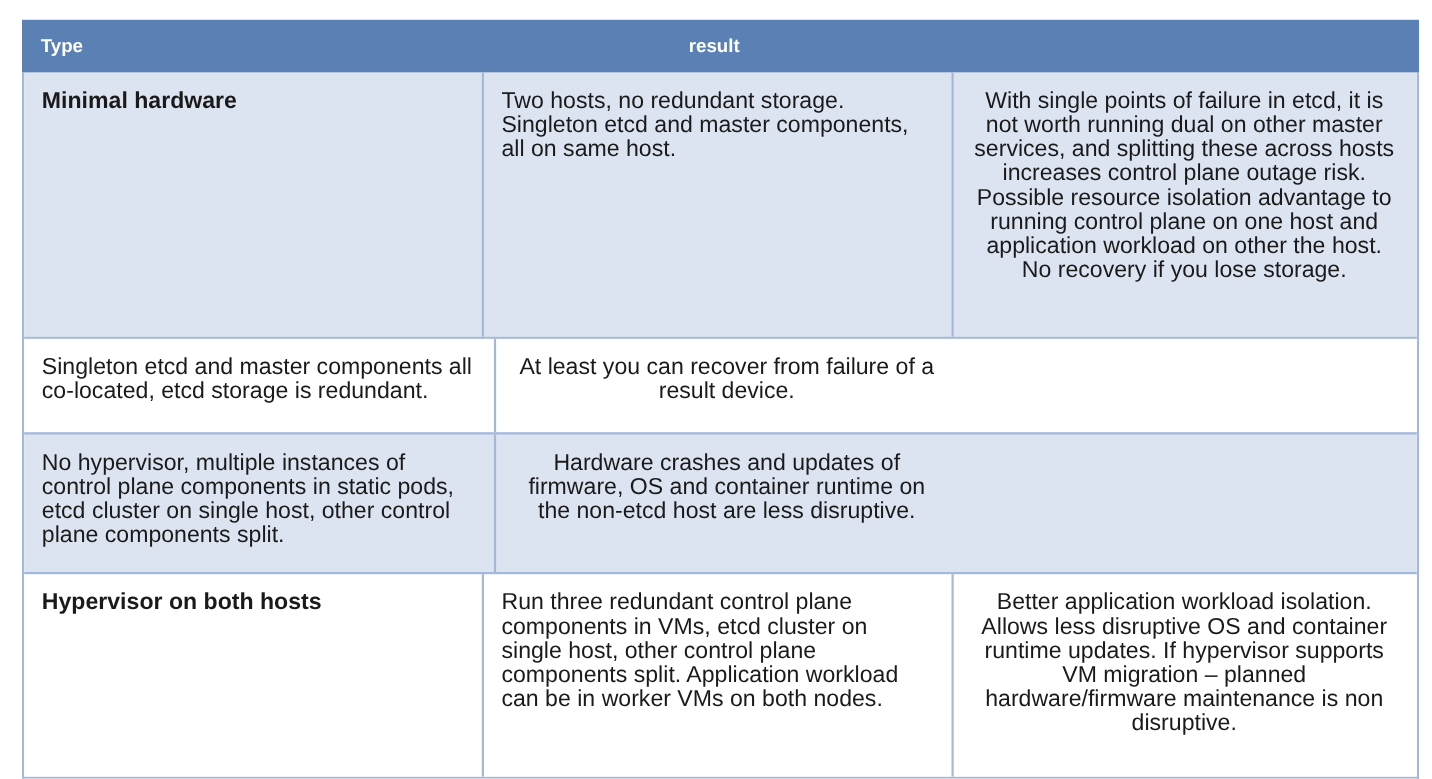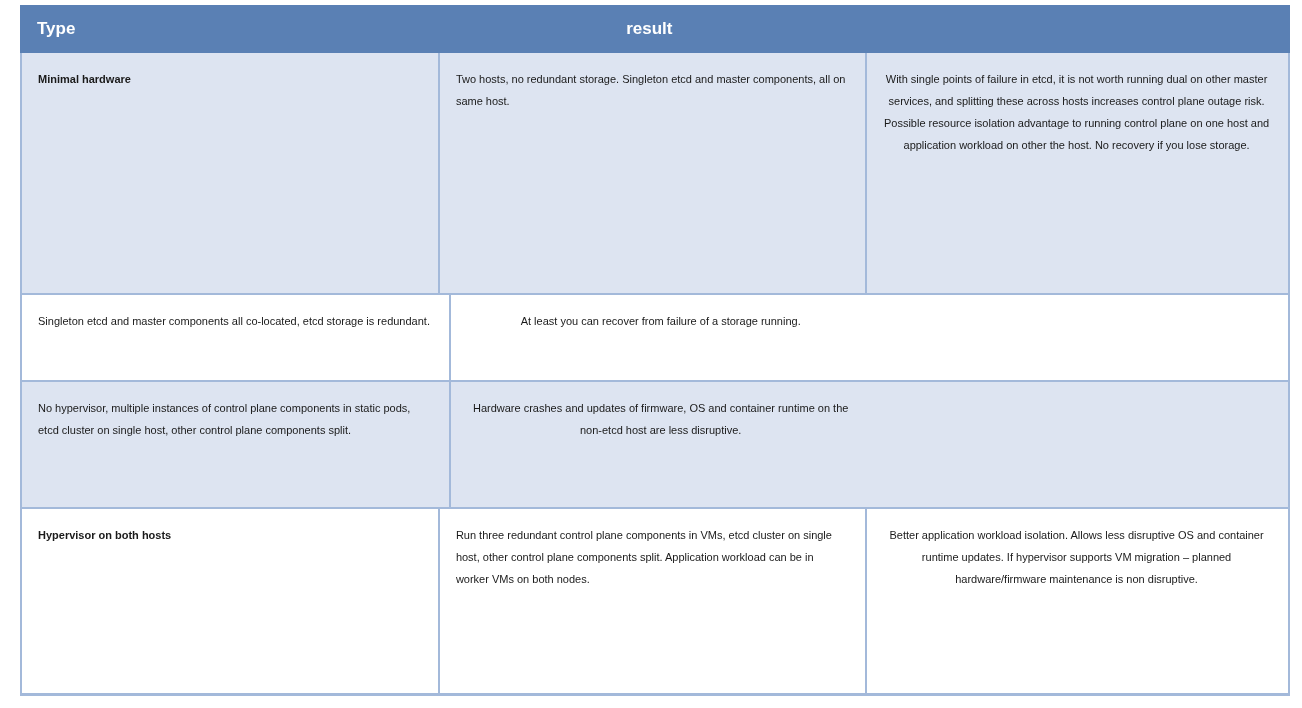--- a/index.html
+++ b/index.html
@@ -9,21 +9,21 @@
     font-family: "Liberation Sans", "DejaVu Sans", sans-serif;
   }
   .page {
     width: 1302px;
     height: 708px;
     background: #ffffff;
     overflow: hidden;
   }
   .table {
     width: 1270px;
-    margin: 5px 0 0 20px;
+    margin: 18px 0 0 20px;
     color: #1a1a1a;
   }
   .thead {
     display: flex;
     background: #5a80b4;
     height: 48px;
     align-items: center;
   }
   .thead .cell {
     color: #ffffff;
@@ -46,21 +46,21 @@
   }
   .row + .row {
     border-top: 2px solid #a3b9da;
   }
   .cell {
     box-sizing: border-box;
     flex: 0 0 auto;
   }
   .row .cell {
     padding: 15px 18px 5px 16px;
-    font-size: 11px;
+    font-size: 21px;
     line-height: 22px;
   }
   .row .cell + .cell {
     border-left: 2px solid #a3b9da;
   }
   .c1 { width: 32.85%; }
   .c2 { width: 33.75%; }
   .c3 { width: 33.40%; text-align: center; }
   .type-cell { font-weight: bold; }
   .r1 { min-height: 240px; }
@@ -82,21 +82,21 @@
     <div class="tbody">
 
       <div class="row alt r1">
         <div class="cell c1 type-cell">Minimal hardware</div>
         <div class="cell c2">Two hosts, no redundant storage. Singleton etcd and master components, all on same host.</div>
         <div class="cell c3">With single points of failure in etcd, it is not worth running dual on other master services, and splitting these across hosts increases control plane outage risk. Possible resource isolation advantage to running control plane on one host and application workload on other the host. No recovery if you lose storage.</div>
       </div>
 
       <div class="row r2">
         <div class="cell c2">Singleton etcd and master components all co-located, etcd storage is redundant.</div>
-        <div class="cell c3">At least you can recover from failure of a storage running.</div>
+        <div class="cell c3">At least you can recover from failure of a result device.</div>
       </div>
 
       <div class="row alt r3">
         <div class="cell c2">No hypervisor, multiple instances of control plane components in static pods, etcd cluster on single host, other control plane components split.</div>
         <div class="cell c3">Hardware crashes and updates of firmware, OS and container runtime on the non-etcd host are less disruptive.</div>
       </div>
 
       <div class="row r4">
         <div class="cell c1 type-cell">Hypervisor on both hosts</div>
         <div class="cell c2">Run three redundant control plane components in VMs, etcd cluster on single host, other control plane components split. Application workload can be in worker VMs on both nodes.</div>

